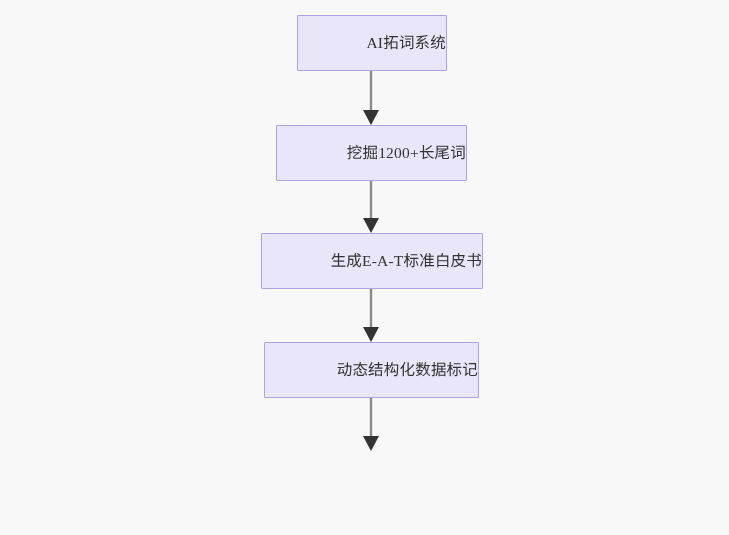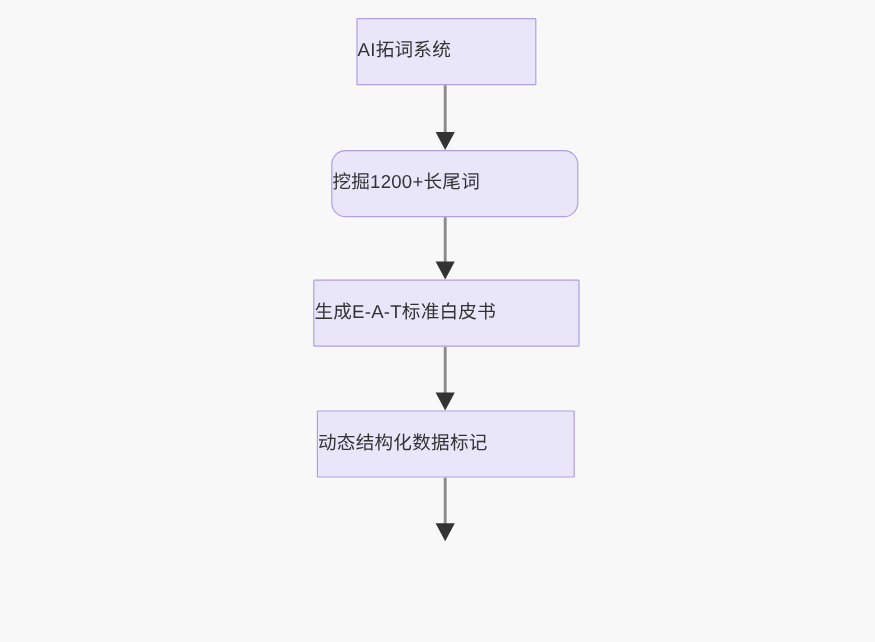--- a/index.html
+++ b/index.html
@@ -20,22 +20,23 @@
     height: 535px;
   }
   .node {
     position: absolute;
     box-sizing: border-box;
     background: #e9e6fa;
     border: 1.4px solid #b1a0e0;
     border-radius: 1px;
     display: flex;
     align-items: center;
-    justify-content: flex-start;
+    justify-content: flex-end;
     z-index: 2;
+    font-family: Liberation Serif, serif;
   }
   .node-label {
     font-size: 15.5px;
     color: #333333;
     line-height: 1;
     letter-spacing: 0.2px;
     white-space: nowrap;
     text-align: center;
   }
   .edge-layer {
@@ -77,21 +78,21 @@
     <g>
       <line class="edge-line" x1="371" y1="398" x2="371" y2="442"></line>
       <polygon class="edge-head" points="371,451 363,436 379,436"></polygon>
     </g>
   </svg>
 
   <div class="node" style="left:297px; top:15px; width:150px; height:56px;">
     <span class="node-label">AI拓词系统</span>
   </div>
 
-  <div class="node" style="left:276px; top:125px; width:206px; height:56px;border-radius:12px;">
+  <div class="node" style="left:276px; top:125px; width:191px; height:56px;">
     <span class="node-label">挖掘1200+长尾词</span>
   </div>
 
   <div class="node" style="left:261px; top:233px; width:222px; height:56px;">
     <span class="node-label">生成E-A-T标准白皮书</span>
   </div>
 
   <div class="node" style="left:264px; top:342px; width:215px; height:56px;">
     <span class="node-label">动态结构化数据标记</span>
   </div>

